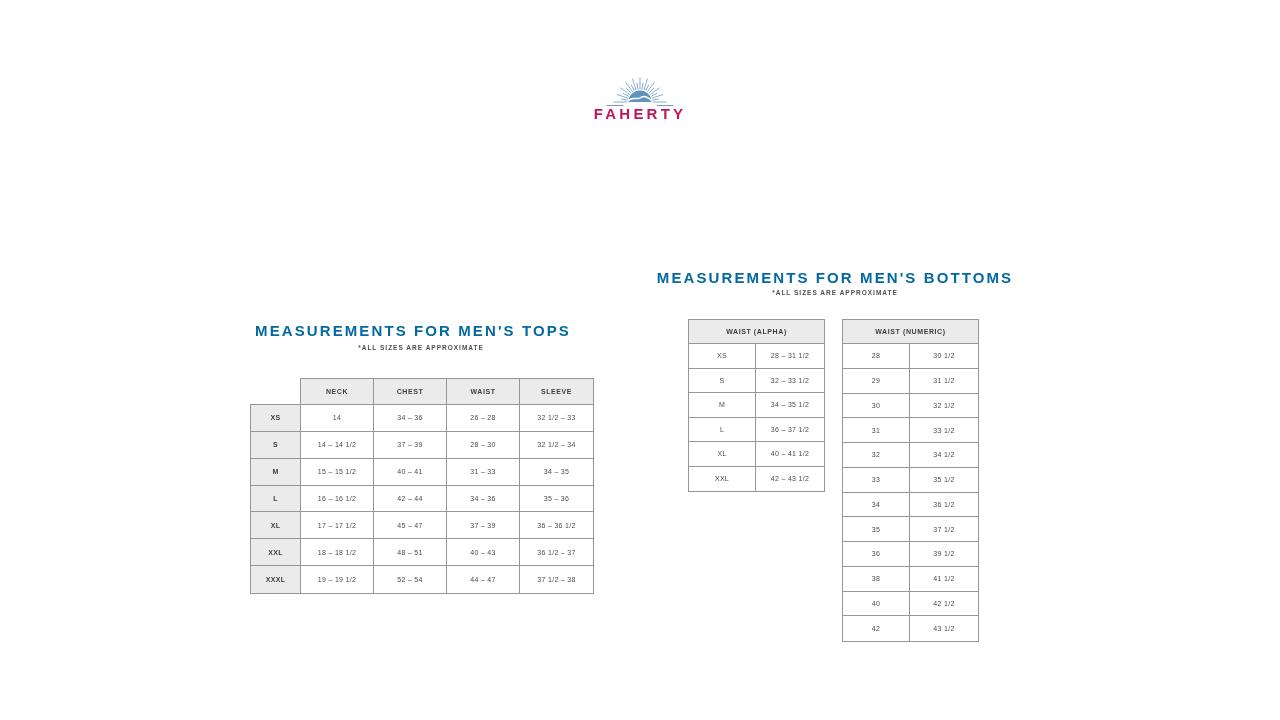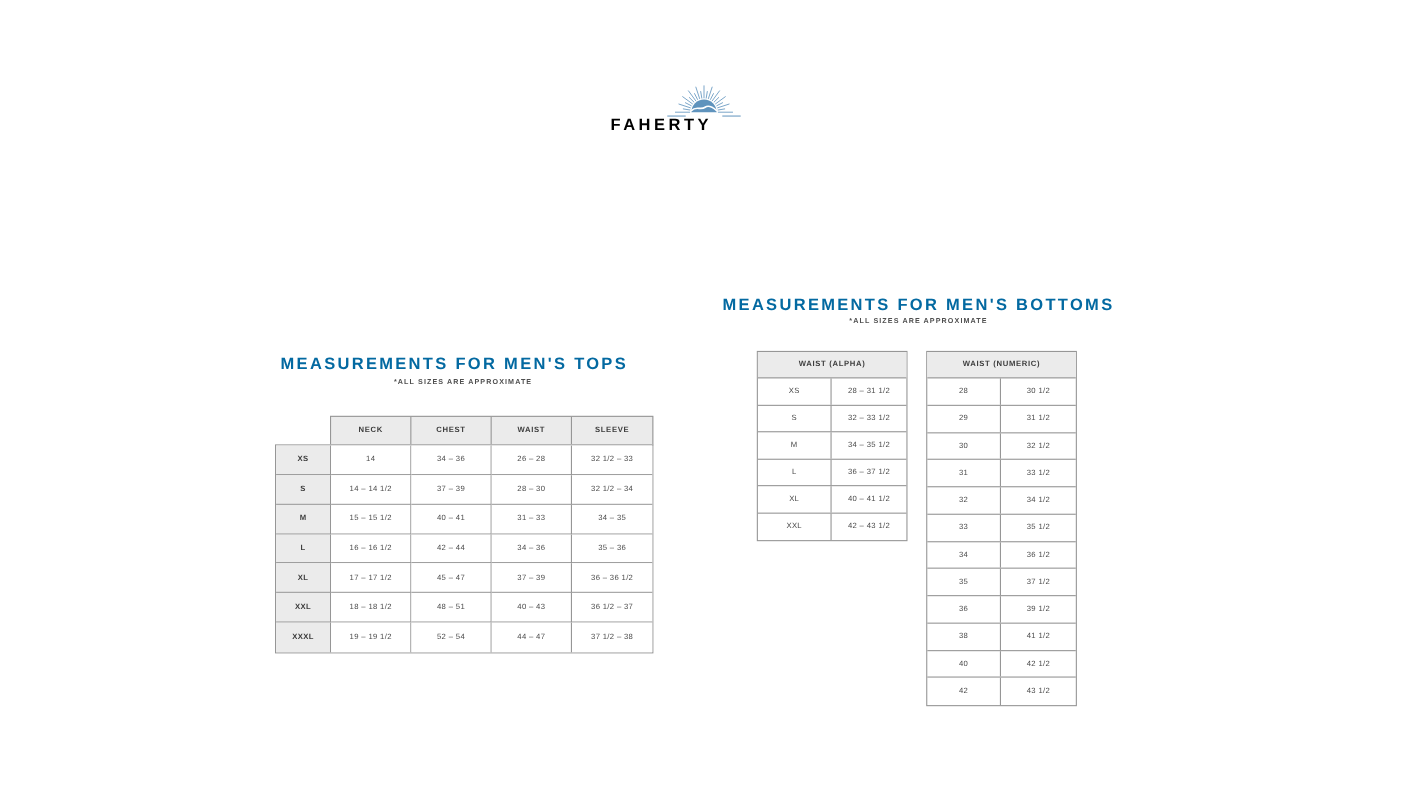--- a/index.html
+++ b/index.html
@@ -3,22 +3,22 @@
 <meta charset="utf-8">
 <style>
   * { box-sizing: border-box; margin: 0; padding: 0; }
   html,body { width:1280px; height:720px; background:#ffffff; overflow:hidden;
     font-family:"Liberation Sans", sans-serif; position:relative; }
 
   .abs { position:absolute; }
 
   
   .logo-icon { left:590px; top:72px; width:100px; height:36px; }
-  .logo-word { left:555px; top:105px; width:170px; text-align:left;
-    color:#000000; font-size:15px; font-weight:700; letter-spacing:3.2px; }
+  .logo-word { left:555px; top:105px; width:170px; text-align:center;
+    color:#be185d; font-size:15px; font-weight:700; letter-spacing:3.2px; }
 
   
   .sec-title { text-align:center; color:#0369a1; font-size:15px; font-weight:700;
     letter-spacing:2.1px; }
   .sec-sub   { text-align:center; color:#4f4f4f; font-size:6.5px; font-weight:700;
     letter-spacing:1px; }
   .tops-title { left:232px; top:322px; width:362px; }
   .tops-sub   { left:240px; top:344px; width:362px; }
   .bot-title  { left:645px; top:269px; width:380px; }
   .bot-sub    { left:645px; top:289px; width:380px; }

